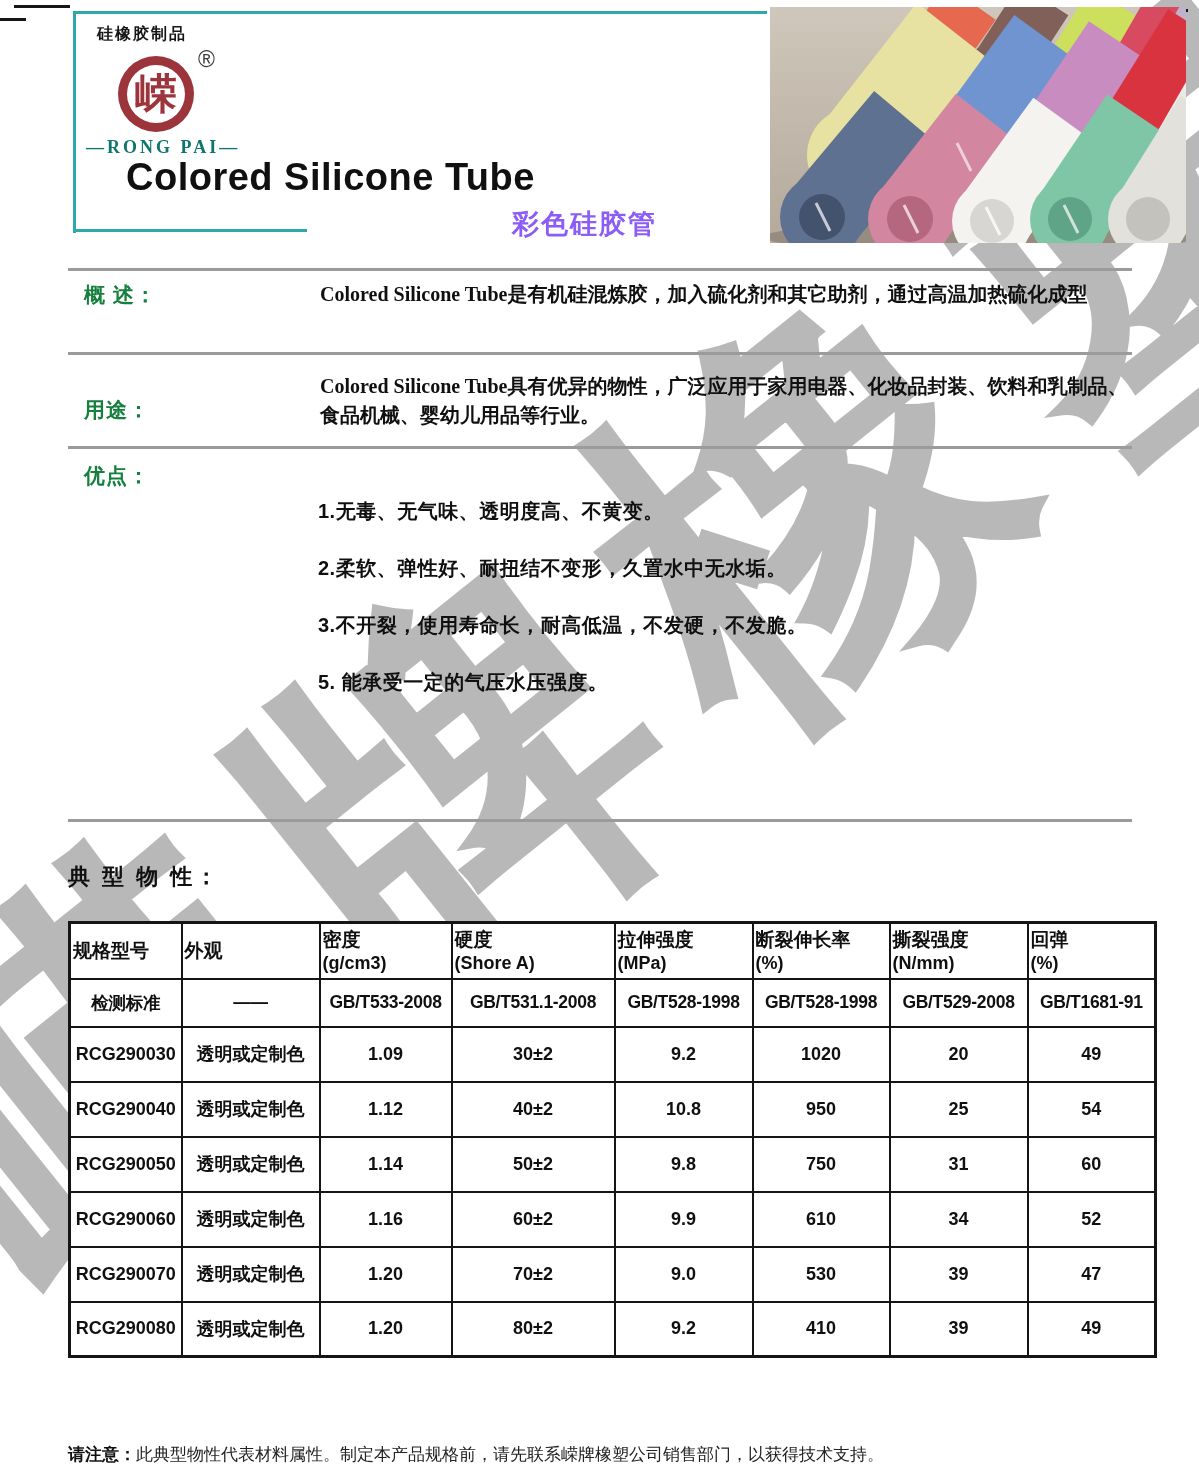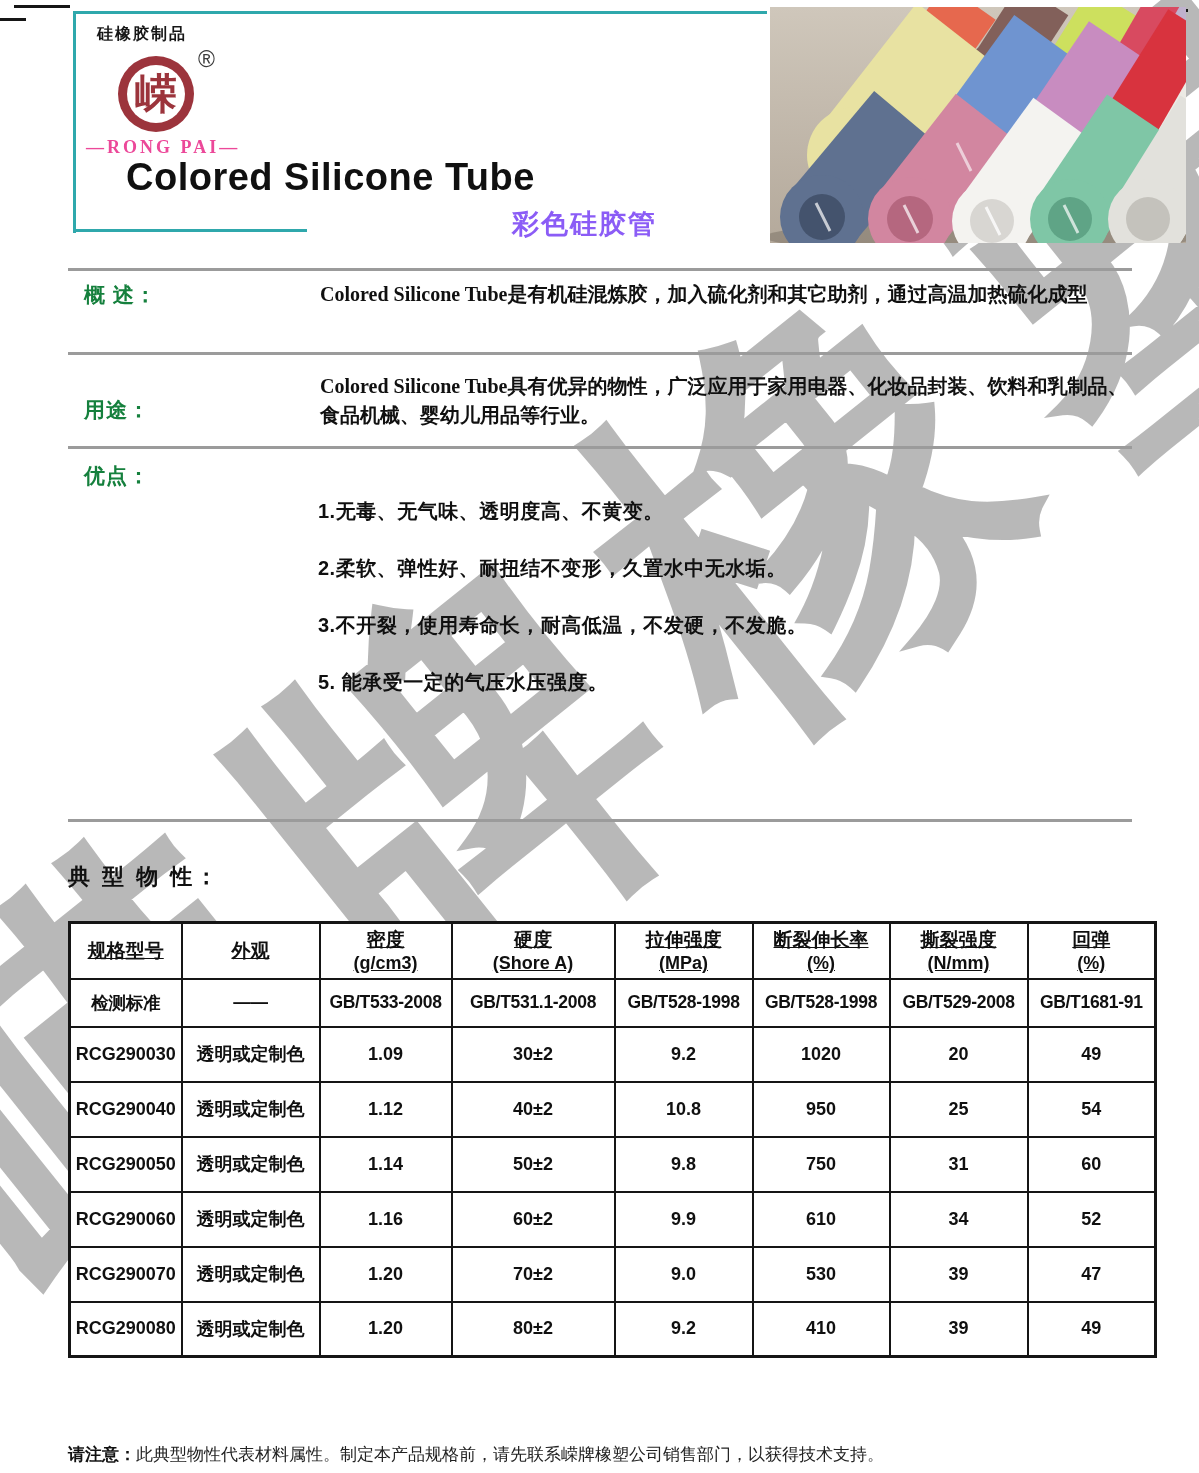--- a/index.html
+++ b/index.html
@@ -35,21 +35,21 @@
     left:118px; top:56px; width:76px; height:76px; border-radius:50%;
     background:#9c343c; display:flex; align-items:center; justify-content:center;
   }
   .logo-circle .inner {
     width:58px; height:58px; border-radius:50%; background:#fff;
     display:flex; align-items:center; justify-content:center;
   }
   .logo-circle .inner span { color:#9c343c; font-size:42px; font-weight:bold; line-height:1; }
   .reg-mark { left:198px; top:46px; font-size:23px; color:#3c3c3c; font-weight:normal; }
   .brand-rom { left:86px; top:137px; font-size:18px; font-weight:bold; letter-spacing:3px;
-    color:#ec4899; font-family:"Liberation Serif", serif; }
+    color:#0f766e; font-family:"Liberation Serif", serif; }
   .title-en { left:126px; top:156px; font-size:38px; font-weight:bold; color:#101010; letter-spacing:.5px; }
   .title-zh { left:512px; top:206px; font-size:27px; font-weight:bold; color:#8b5cf6; letter-spacing:2px; }
   
   .photo { left:770px; top:7px; width:416px; height:236px; overflow:hidden; background:#c3b9ac; }
   .caption { left:770px; top:246px; width:416px; text-align:center; font-size:17px; color:#1a1a1a; }
   .caption b { font-weight:bold; }
   
   .divider { left:68px; width:1064px; height:3px; background:#9b9b9b; }
   .dA { top:268px; } .dB { top:352px; } .dC { top:446px; } .dD { top:819px; }
   
@@ -64,21 +64,21 @@
   .p-overview { left:320px; top:280px; width:800px; }
   .p-usage    { left:320px; top:372px; width:810px; }
   .adv-list { left:318px; top:498px; list-style:none; }
   .adv-list li { font-size:20px; font-weight:bold; color:#101010; margin-bottom:30px; letter-spacing:.5px; }
   
   .prop-heading { left:68px; top:862px; font-size:22px; font-weight:bold; letter-spacing:3px; color:#101010; }
   .table-wrap { left:68px; top:921px; background:#fff; }
   table { border-collapse:collapse; table-layout:fixed; width:1086px; background:#fff; }
   table, th, td { border:2px solid #151515; }
   table { border-width:3px; }
-  th { height:56px; font-size:19px; font-weight:bold; color:#101010; text-align:center; vertical-align:middle; padding:2px;text-decoration:underline; }
+  th { height:56px; font-size:19px; font-weight:bold; color:#101010; text-align:left; vertical-align:middle; padding:2px; }
   th .unit { display:block; font-size:18px; font-weight:bold; }
   th .unit:empty { display:none; }
   td { height:55px; font-size:18px; font-weight:bold; color:#101010; text-align:center; vertical-align:middle; padding:2px; overflow:hidden; }
   tr.standards-row td { height:48px; font-size:17.5px; letter-spacing:-0.3px; }
   
   .note { left:68px; top:1443px; font-size:17px; color:#222; }
   .note b { font-weight:bold; color:#111; }
 </style>
 </head>
 <body>

